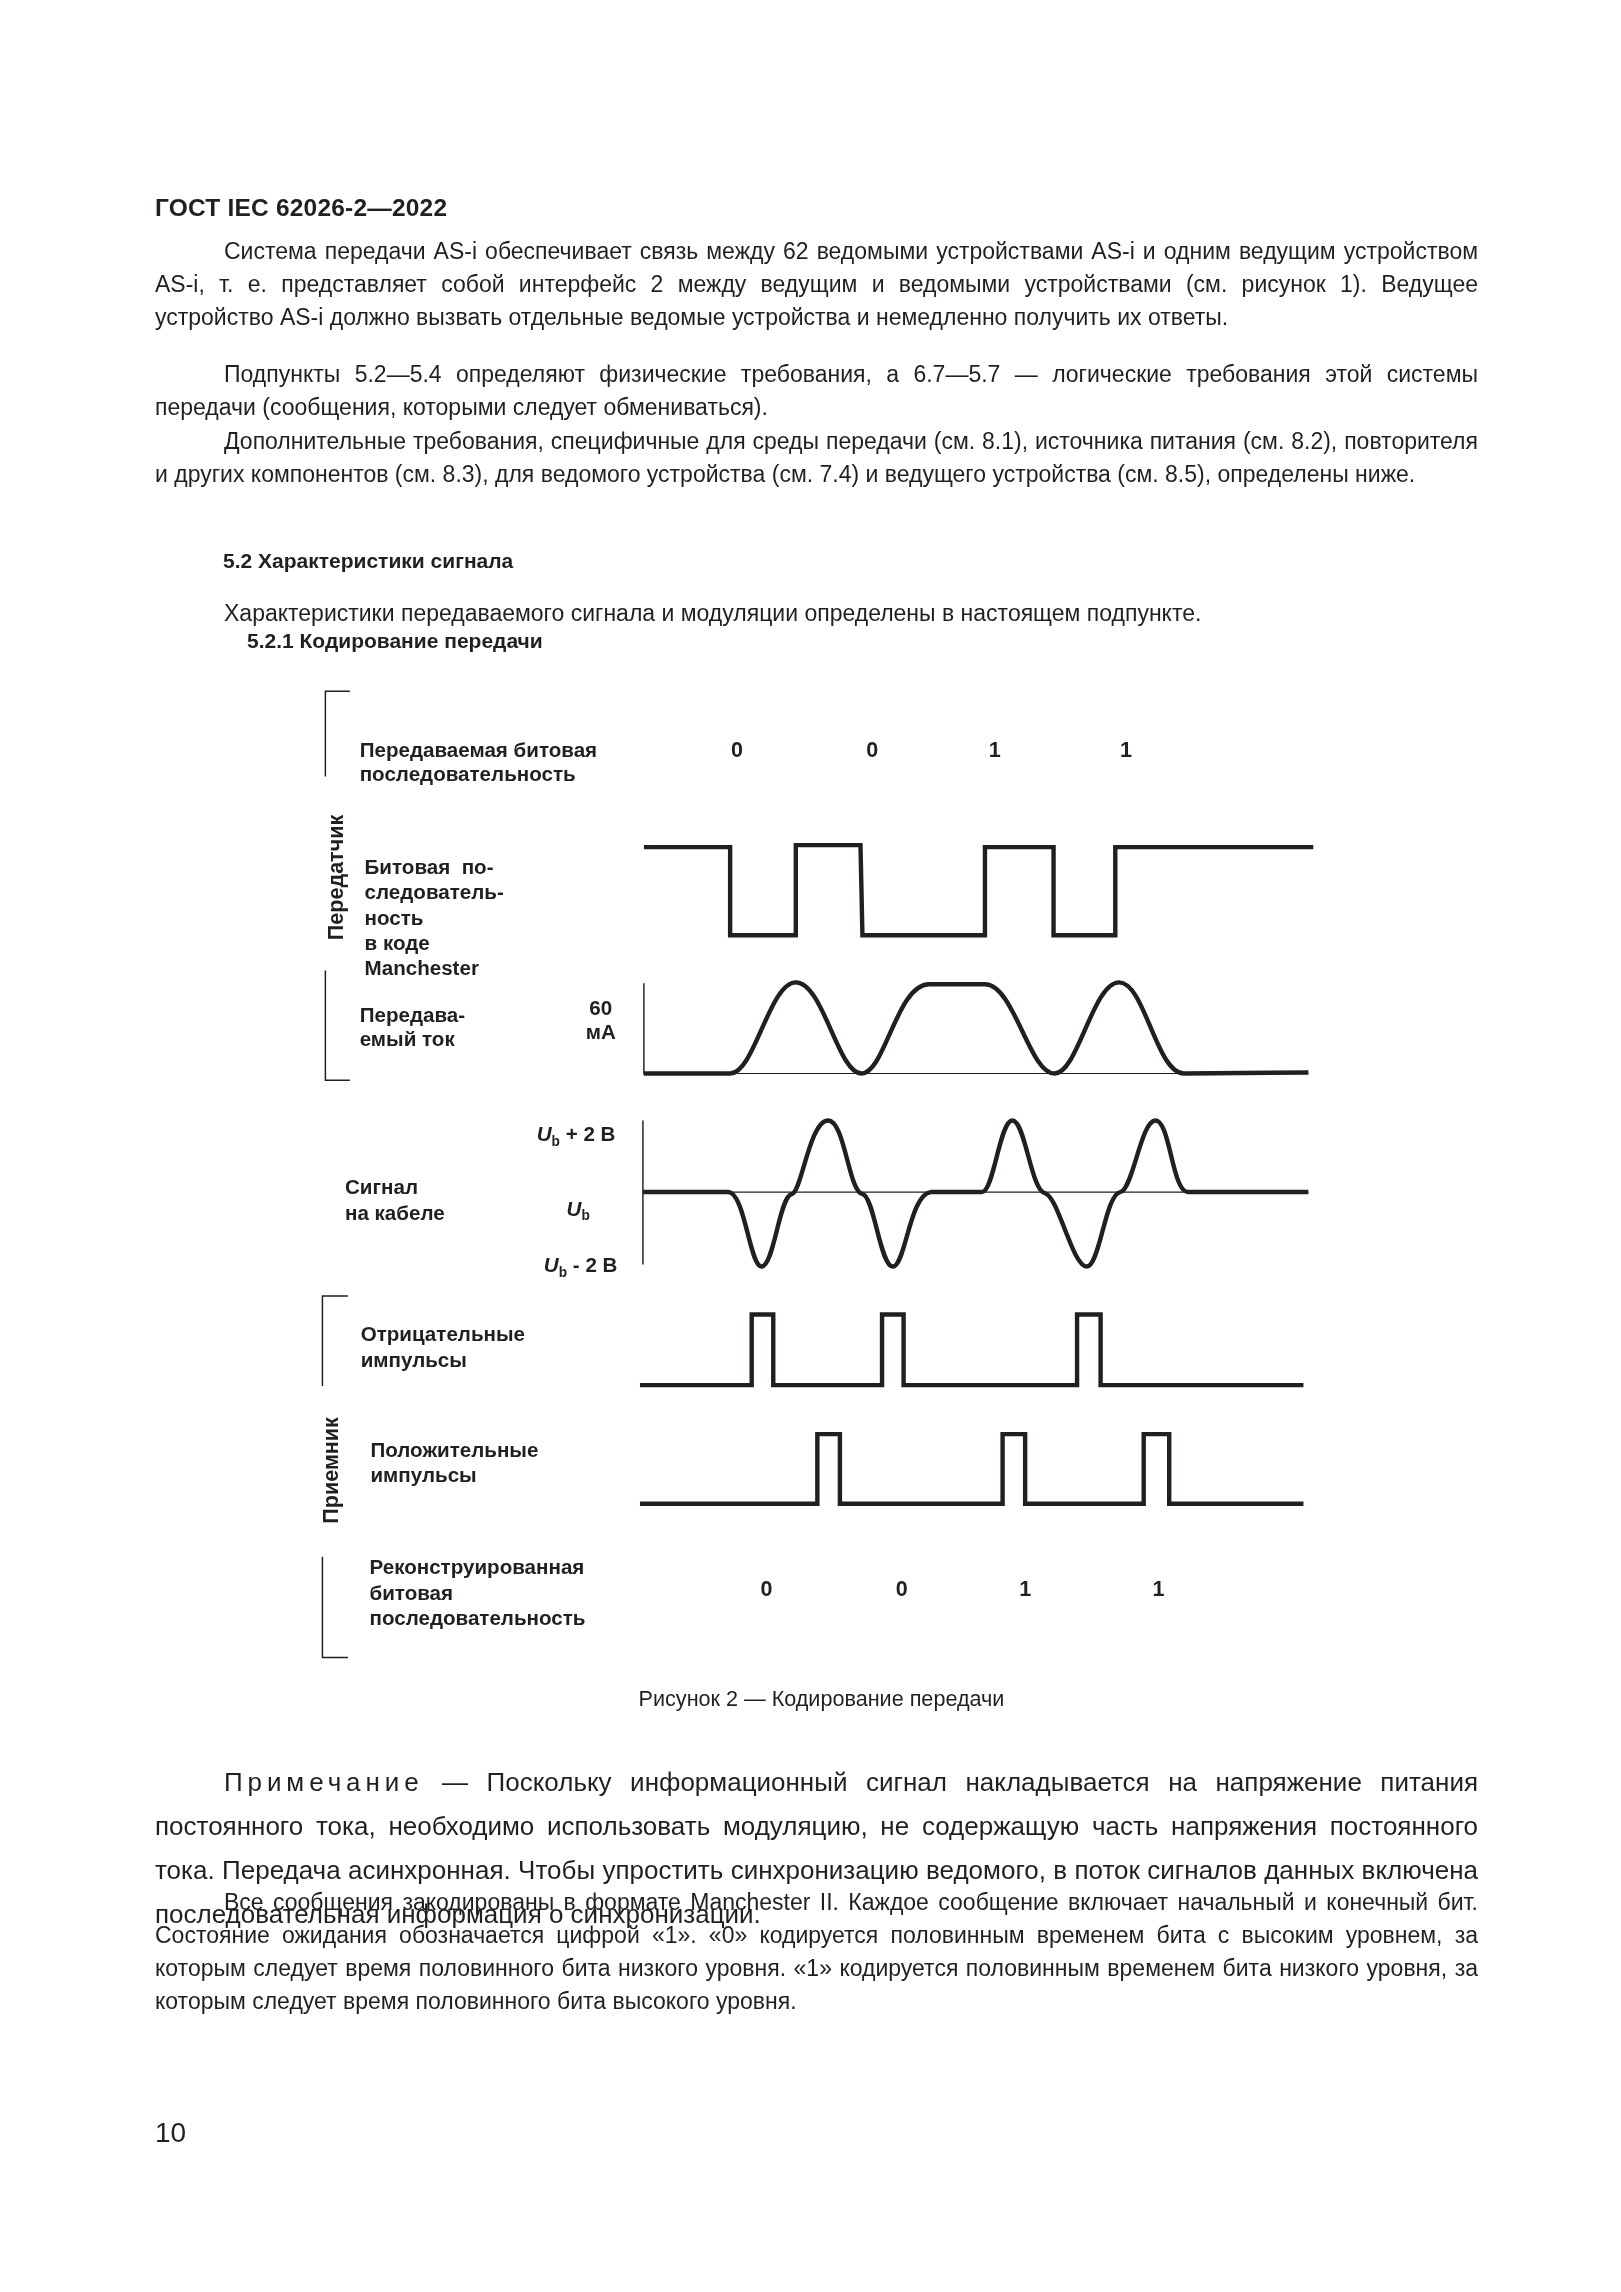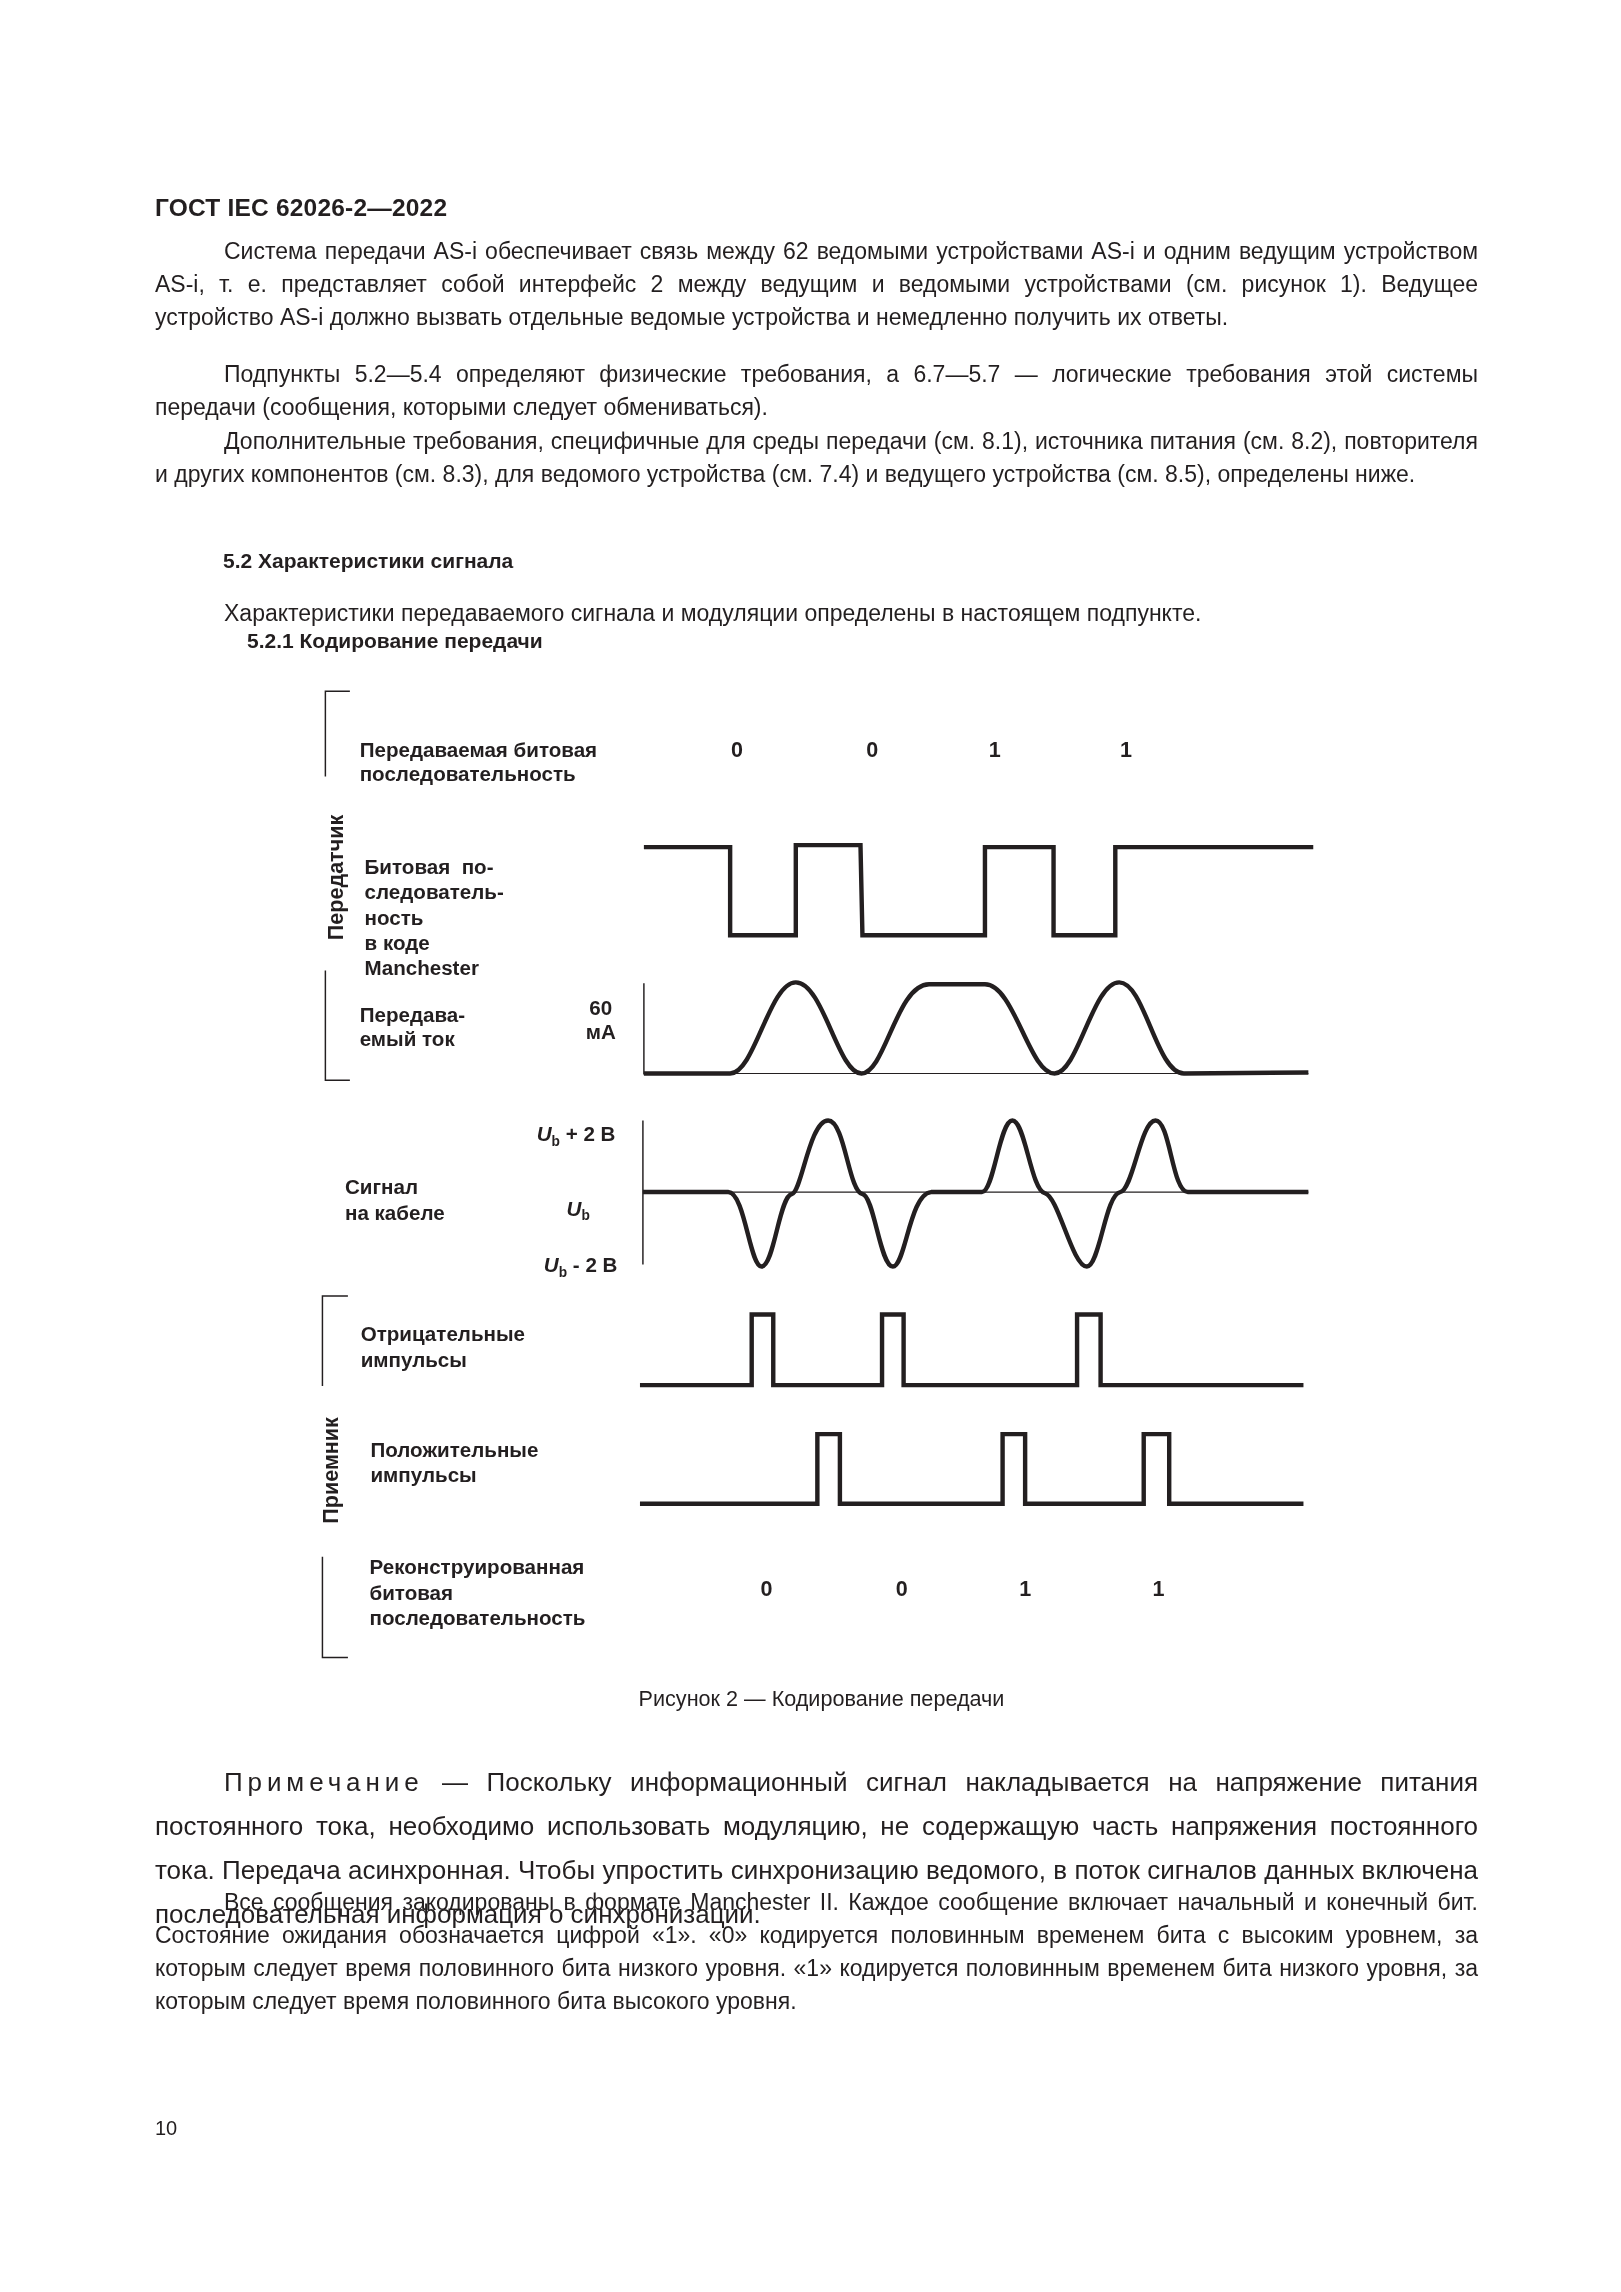--- a/index.html
+++ b/index.html
@@ -8,21 +8,21 @@
   .abs { position: absolute; margin-top: 45px; }
   .header-title { left: 155px; top: 149px; font-size: 24.5px; font-weight: bold; letter-spacing: 0.2px; }
   .para { position: absolute; left: 155px; width: 1323px; font-size: 23px; line-height: 33px;
           text-align: justify; text-indent: 69px; margin: 0; }
   .para.last-left { text-align-last: left; }
   .heading { position: absolute; left: 223px; font-size: 21px; font-weight: bold; margin: 0; }
   .note { position: absolute; left: 155px; width: 1323px; font-size: 26px; line-height: 44px;
           text-align: justify; text-indent: 69px; margin: 0; }
   .note .spaced { letter-spacing: 4.9px; }
   .caption { position: absolute; left: 0; width: 1621px; top: 1686px; text-align: center; font-size: 21.6px; margin-left: 11px; }
-  .page-num { left: 155px; top: 2072px; font-size: 20px; }
+  .page-num { left: 155px; top: 2072px; font-size: 28px; }
   svg text { font-family: "Liberation Sans", sans-serif; font-weight: bold; fill: #231f20; }
   .figure { position: absolute; left: 0; top: 0; width: 1621px; height: 2293px; pointer-events: none; }
   .figure * { pointer-events: auto; }
 </style>
 </head>
 <body>
 
 <div class="abs header-title">ГОСТ IEC 62026-2—2022</div>
 
 <p class="para last-left" style="top:235px;">Система передачи AS-i обеспечивает связь между 62 ведомыми устройствами AS-i и одним ведущим устройством AS-i, т. е. представляет собой интерфейс 2 между ведущим и ведомыми устройствами (см. рисунок 1). Ведущее устройство AS-i должно вызвать отдельные ведомые устройства и немедленно получить их ответы.</p>

